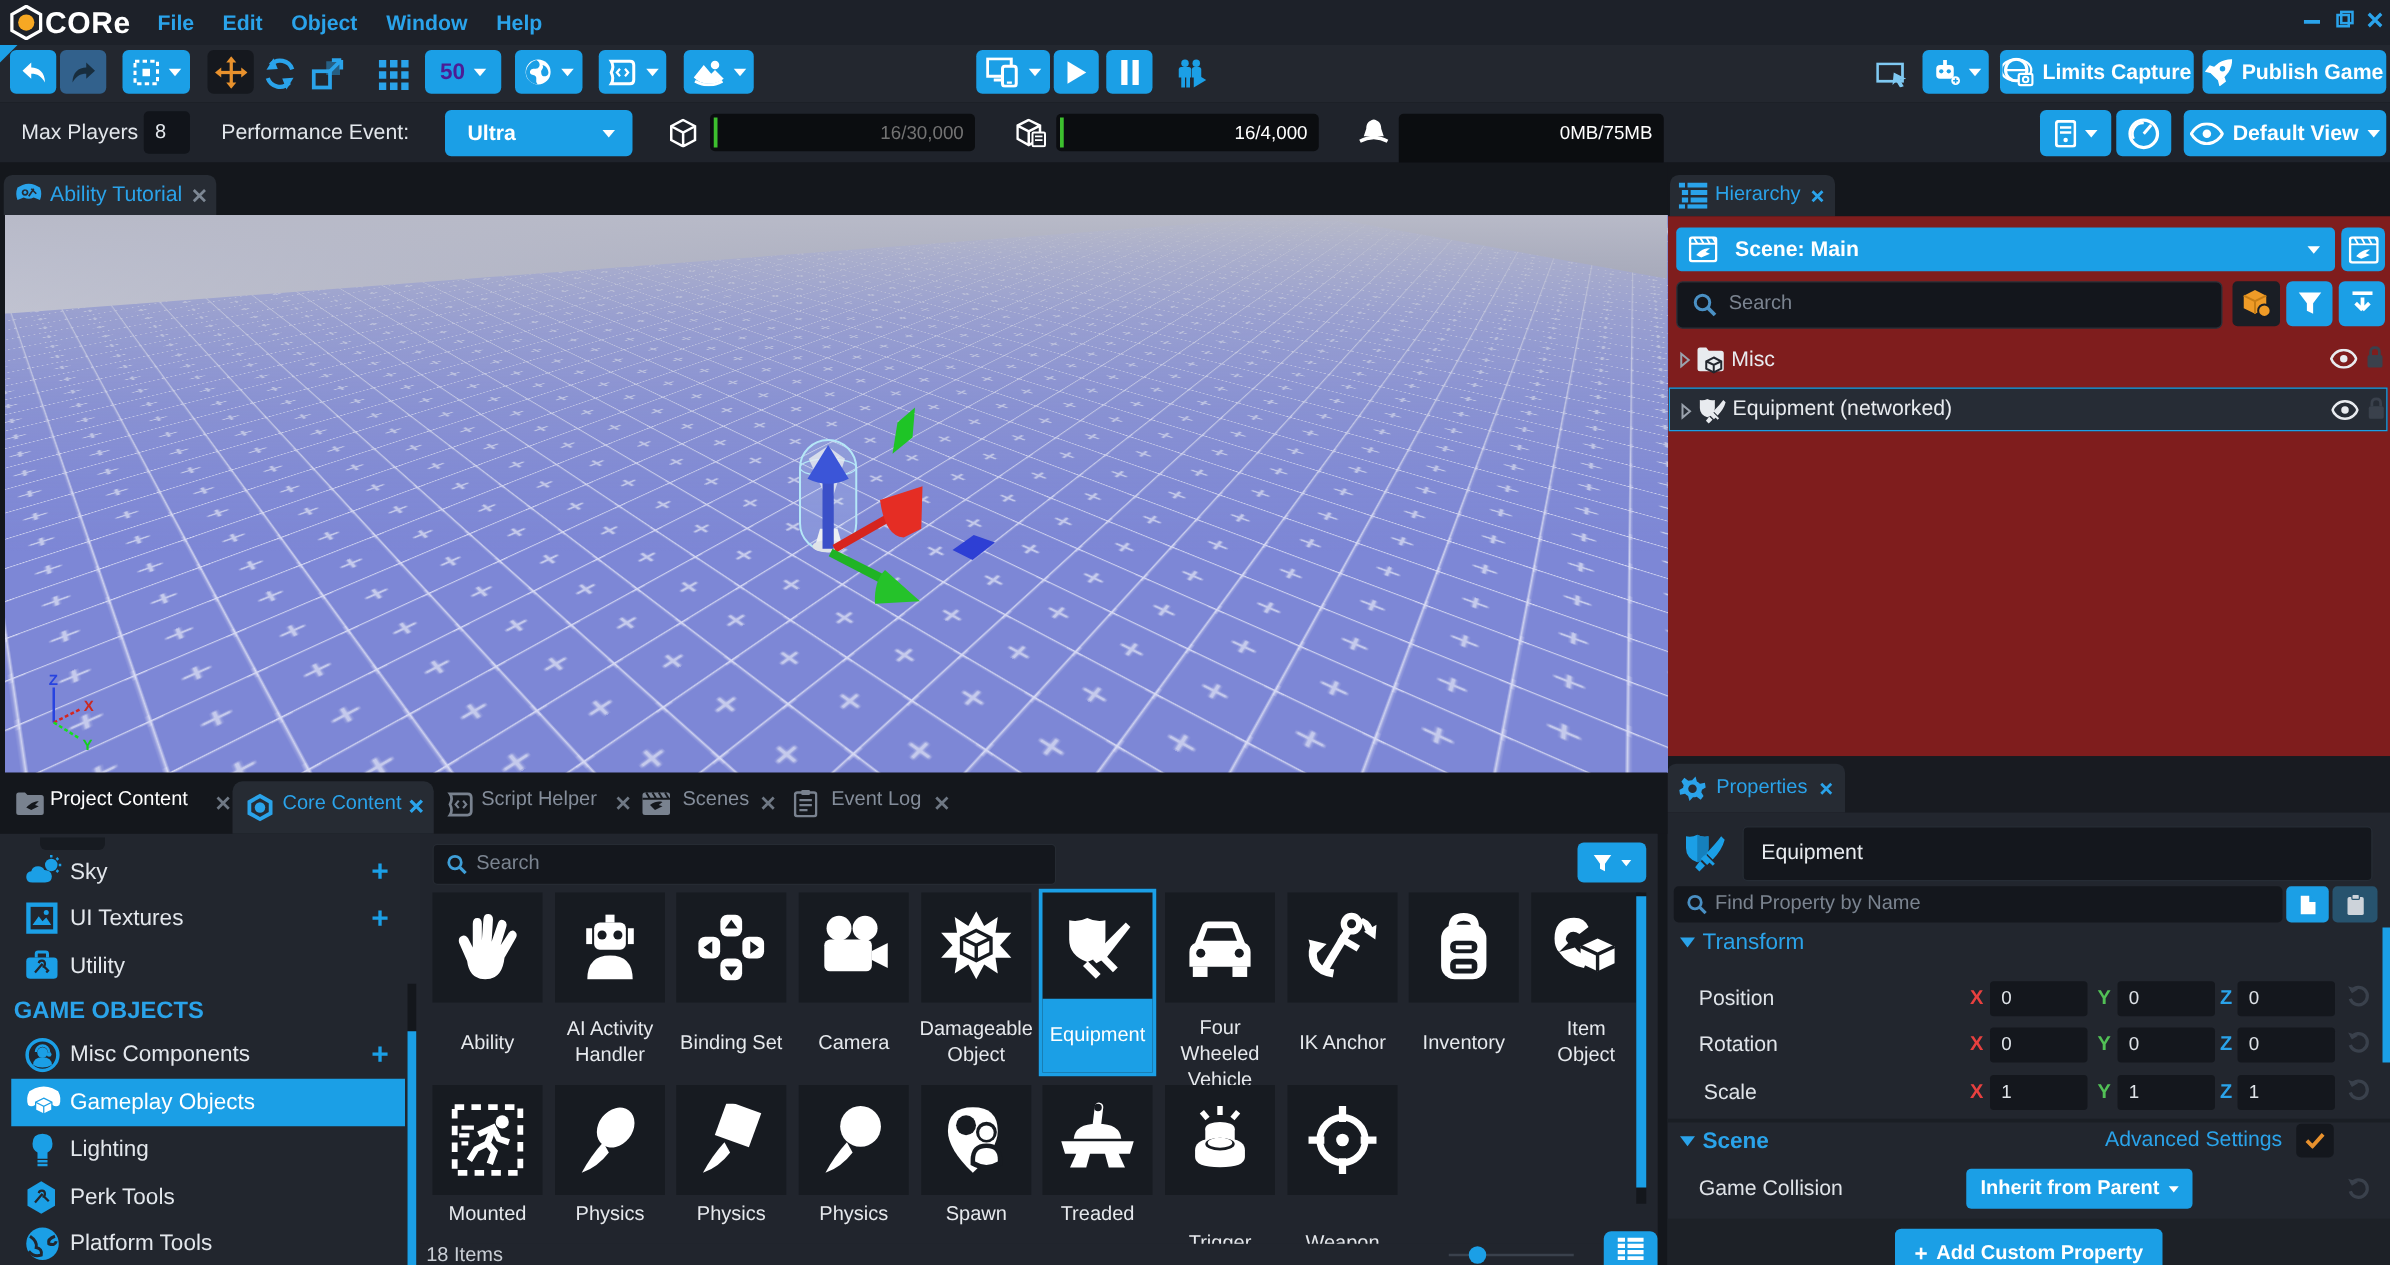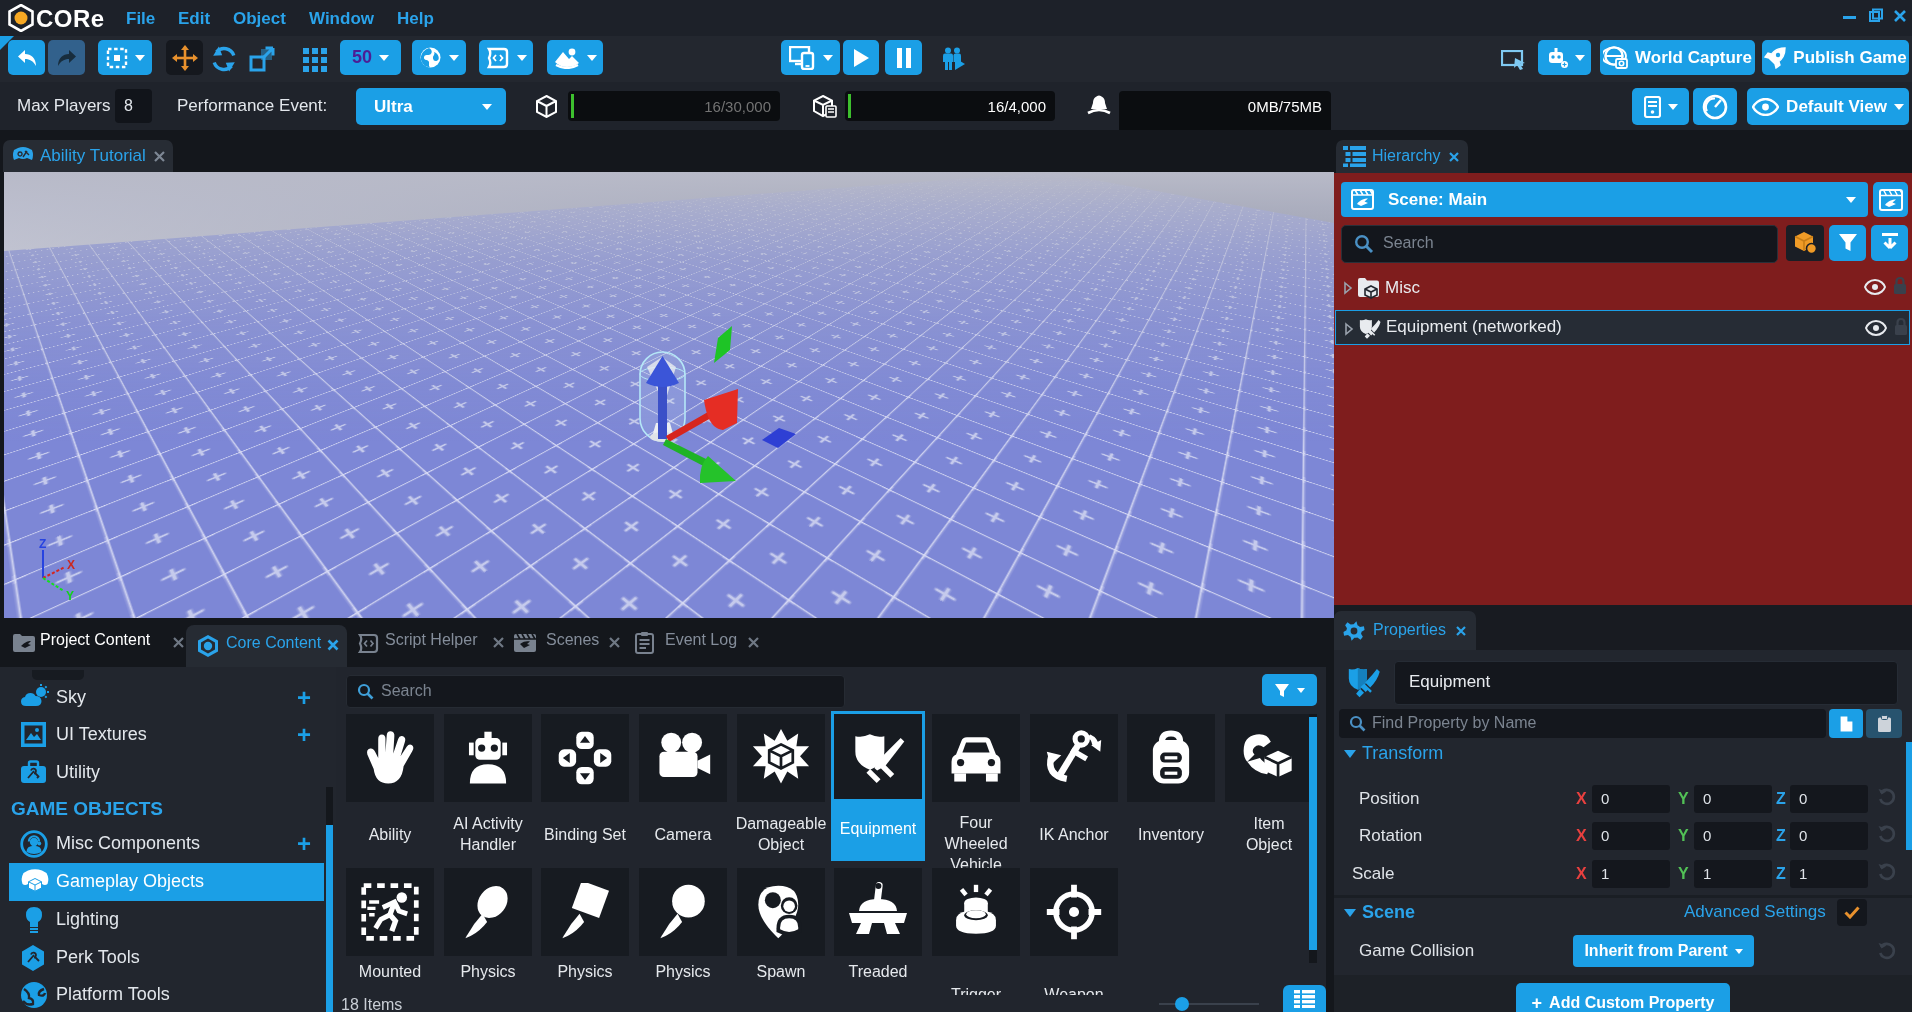--- a/index.html
+++ b/index.html
@@ -180,21 +180,21 @@
       </svg>
     <div class="cdn"></div>
   </div>
   <div class="btn" style="left:1600px;top:4px;width:155px;height:35px;">
     <svg width="25" height="24" viewBox="0 0 25 24">
         <circle cx="11" cy="10" r="8.6" fill="none" stroke="#fff" stroke-width="2.4"></circle>
         <path d="M11 1.4 a12 8.6 0 0 0 0 17.2 a12 8.6 0 0 0 0 -17.2 M2.4 10 H19.6" stroke="#fff" stroke-width="1.8" fill="none"></path>
         <rect x="13" y="13" width="11" height="9" rx="1.5" fill="#1b9fe6" stroke="#fff" stroke-width="1.8"></rect>
         <circle cx="18.5" cy="17.5" r="2.2" fill="none" stroke="#fff" stroke-width="1.6"></circle>
       </svg>
-    <span style="color:#fff;font-size:17px;font-weight:bold;">World Capture</span>
+    <span style="color:#fff;font-size:17px;font-weight:bold;">Limits Capture</span>
   </div>
   <div class="btn" style="left:1762px;top:4px;width:147px;height:35px;">
     <svg width="22" height="22" viewBox="0 0 22 22">
         <path d="M21 1 C14 1 8 5 5 11 L11 17 C17 14 21 8 21 1 Z M5 11 L1 10 L4 6 L7 7 M11 17 L12 21 L16 18 L15 15" fill="#fff" stroke="#fff" stroke-width="1.4"></path>
         <circle cx="14" cy="8" r="2.2" fill="#1b9fe6"></circle>
       </svg>
     <span style="color:#fff;font-size:17px;font-weight:bold;">Publish Game</span>
   </div>
 </div>
 
@@ -859,21 +859,21 @@
   <span class="xyz" style="left:242px;top:177px;color:#e8403f;">X</span>
     <div class="nbox" style="left:258px;top:172px;">0</div>
   <span class="xyz" style="left:344px;top:177px;color:#52c156;">Y</span>
     <div class="nbox" style="left:360px;top:172px;">0</div>
   <span class="xyz" style="left:442px;top:177px;color:#2aa3ea;">Z</span>
     <div class="nbox" style="left:456px;top:172px;">0</div>
   <svg class="reset" style="left:543px;top:174px;" viewBox="0 0 20 20">
       <path d="M4 6 A7 7 0 1 1 3.2 12" fill="none" stroke="#3a414c" stroke-width="2.6"></path>
       <path d="M1.5 2 L4.5 7.5 L9.5 4.5 Z" fill="#3a414c"></path>
     </svg>
-  <span class="txt" style="left:18px;top:214px;font-size:17px;color:#dfe3e8;text-align:center;">Scale</span>
+  <span class="txt" style="left:29px;top:214px;font-size:17px;color:#dfe3e8;text-align:center;">Scale</span>
   <span class="xyz" style="left:242px;top:215px;color:#e8403f;">X</span>
     <div class="nbox" style="left:258px;top:210px;">1</div>
   <span class="xyz" style="left:344px;top:215px;color:#52c156;">Y</span>
     <div class="nbox" style="left:360px;top:210px;">1</div>
   <span class="xyz" style="left:442px;top:215px;color:#2aa3ea;">Z</span>
     <div class="nbox" style="left:456px;top:210px;">1</div>
   <svg class="reset" style="left:543px;top:212px;" viewBox="0 0 20 20">
       <path d="M4 6 A7 7 0 1 1 3.2 12" fill="none" stroke="#3a414c" stroke-width="2.6"></path>
       <path d="M1.5 2 L4.5 7.5 L9.5 4.5 Z" fill="#3a414c"></path>
     </svg>

